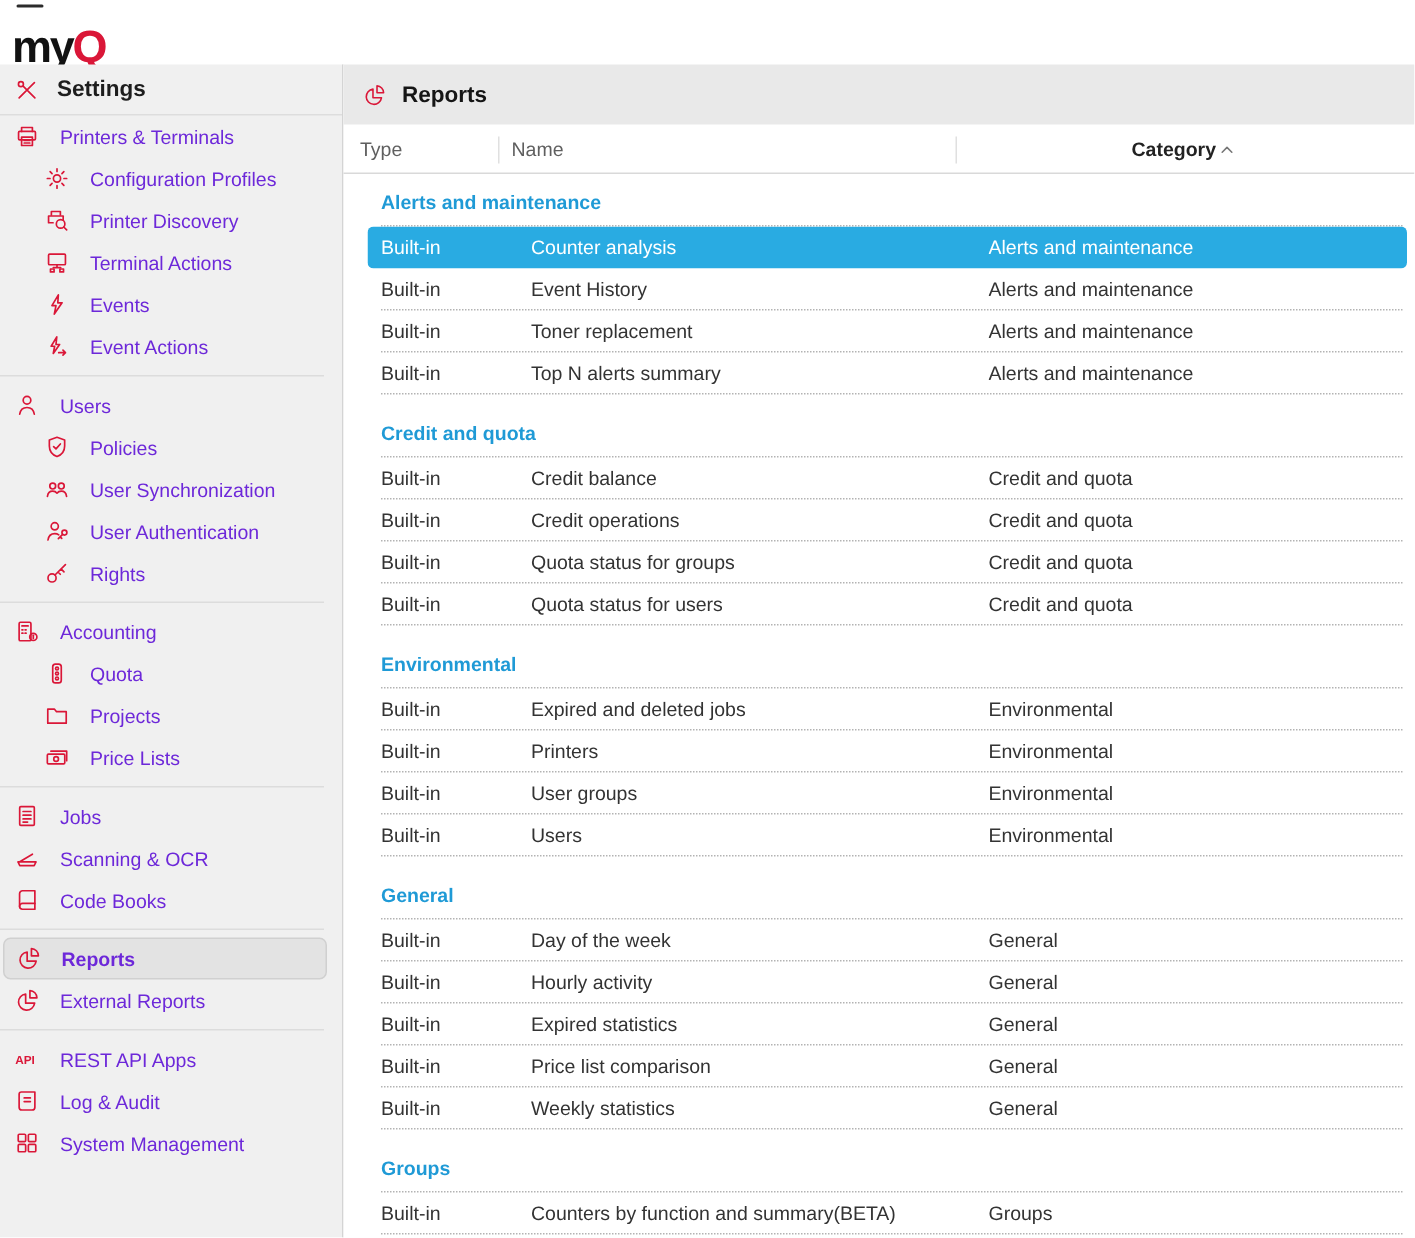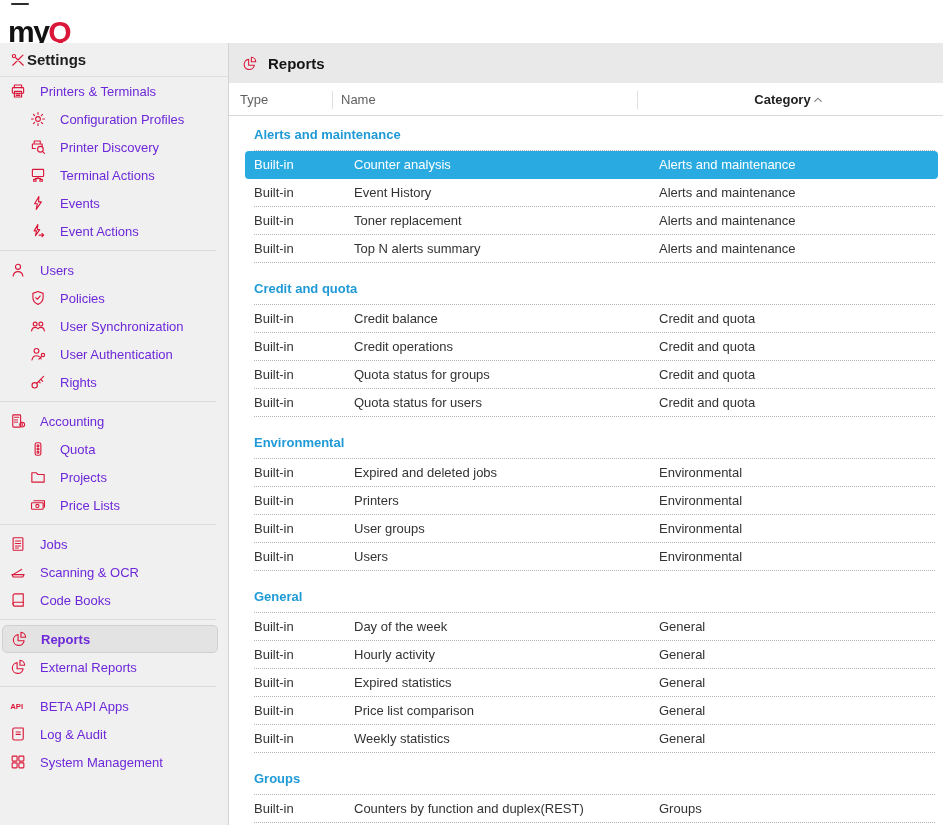--- a/index.html
+++ b/index.html
@@ -21,21 +21,21 @@
   .tab { display:flex; align-items:center; gap:8px; height:43px; padding:0 14px; font-size:14.5px; color:#8c8c8c; cursor:pointer; }
   .tab svg { width:17px; height:17px; color:#da1738; flex:none; }
   .tab.home { margin-left:20px; }
   .tab.active { background:#e9e9e9; border-radius:8px 8px 0 0; color:#701a75; margin-left:12px; height:40px;padding-left:44px; }
 
   
   .app-body { display:flex; height:782px; }
 
   
   .sidebar { width:229px; flex:none; background:#f0f0f0; border-right:1px solid #d4d4d4; overflow:hidden; }
-  .sidebar-header { height:34px; display:flex; align-items:center; padding-left:9px; border-bottom:1px solid #ddd; }
+  .sidebar-header { height:34px; display:flex; align-items:center; gap:11px; padding-left:9px; border-bottom:1px solid #ddd; }
   .sidebar-header svg { width:18px; height:18px; color:#da1738; flex:none; }
   .sidebar-title { font-weight:bold; font-size:15px; color:#1d1d1d; }
   .side-item { height:28px; display:flex; align-items:center; gap:13px; padding-left:9px; font-size:13px; color:#6d28d9; cursor:pointer; }
   .side-item.indent { padding-left:29px; }
   .side-item svg { width:18px; height:18px; color:#da1738; flex:none; }
   .side-item.selected { background:#e3e3e3; border:1px solid #d0d0d0; border-radius:5px; margin:0 10px 0 2px; padding-left:7px; font-weight:bold; }
   .divider { border-top:1px solid #dcdcdc; margin:5px 12px 5px 0; }
 
   
   .main { flex:1; min-width:0; display:flex; flex-direction:column; background:#fff; }
@@ -337,21 +337,21 @@
           <svg class="icon" viewBox="0 0 24 24">
             <use href="#pie" xlink:href="#pie"></use>
           </svg>
           <span>External Reports</span>
         </div>
         <div class="divider"></div>
         <div class="side-item">
           <svg class="icon" viewBox="0 0 24 24">
             <use href="#api" xlink:href="#api"></use>
           </svg>
-          <span>BETA API Apps</span>
+          <span>REST API Apps</span>
         </div>
         <div class="side-item">
           <svg class="icon" viewBox="0 0 24 24">
             <use href="#scroll" xlink:href="#scroll"></use>
           </svg>
           <span>Log &amp; Audit</span>
         </div>
         <div class="side-item">
           <svg class="icon" viewBox="0 0 24 24">
             <use href="#grid" xlink:href="#grid"></use>
@@ -473,19 +473,19 @@
           <div class="row">
             <div class="cell">Built-in</div>
             <div class="cell">Weekly statistics</div>
             <div class="cell">General</div>
           </div>
         </div>
         <div class="group">
           <div class="group-heading">Groups</div>
           <div class="row">
             <div class="cell">Built-in</div>
-            <div class="cell">Counters by function and duplex(REST)</div>
+            <div class="cell">Counters by function and summary(BETA)</div>
             <div class="cell">Groups</div>
           </div>
         </div>
       </div>
   </main>
 </div>
 
 </body></html>

